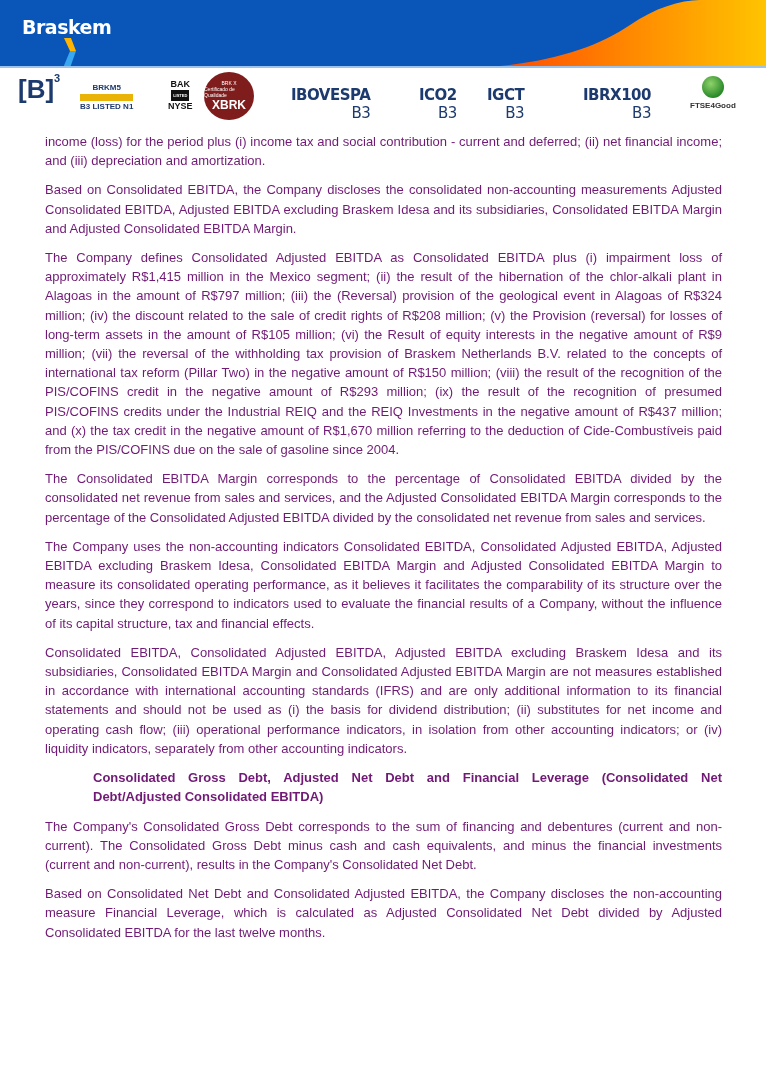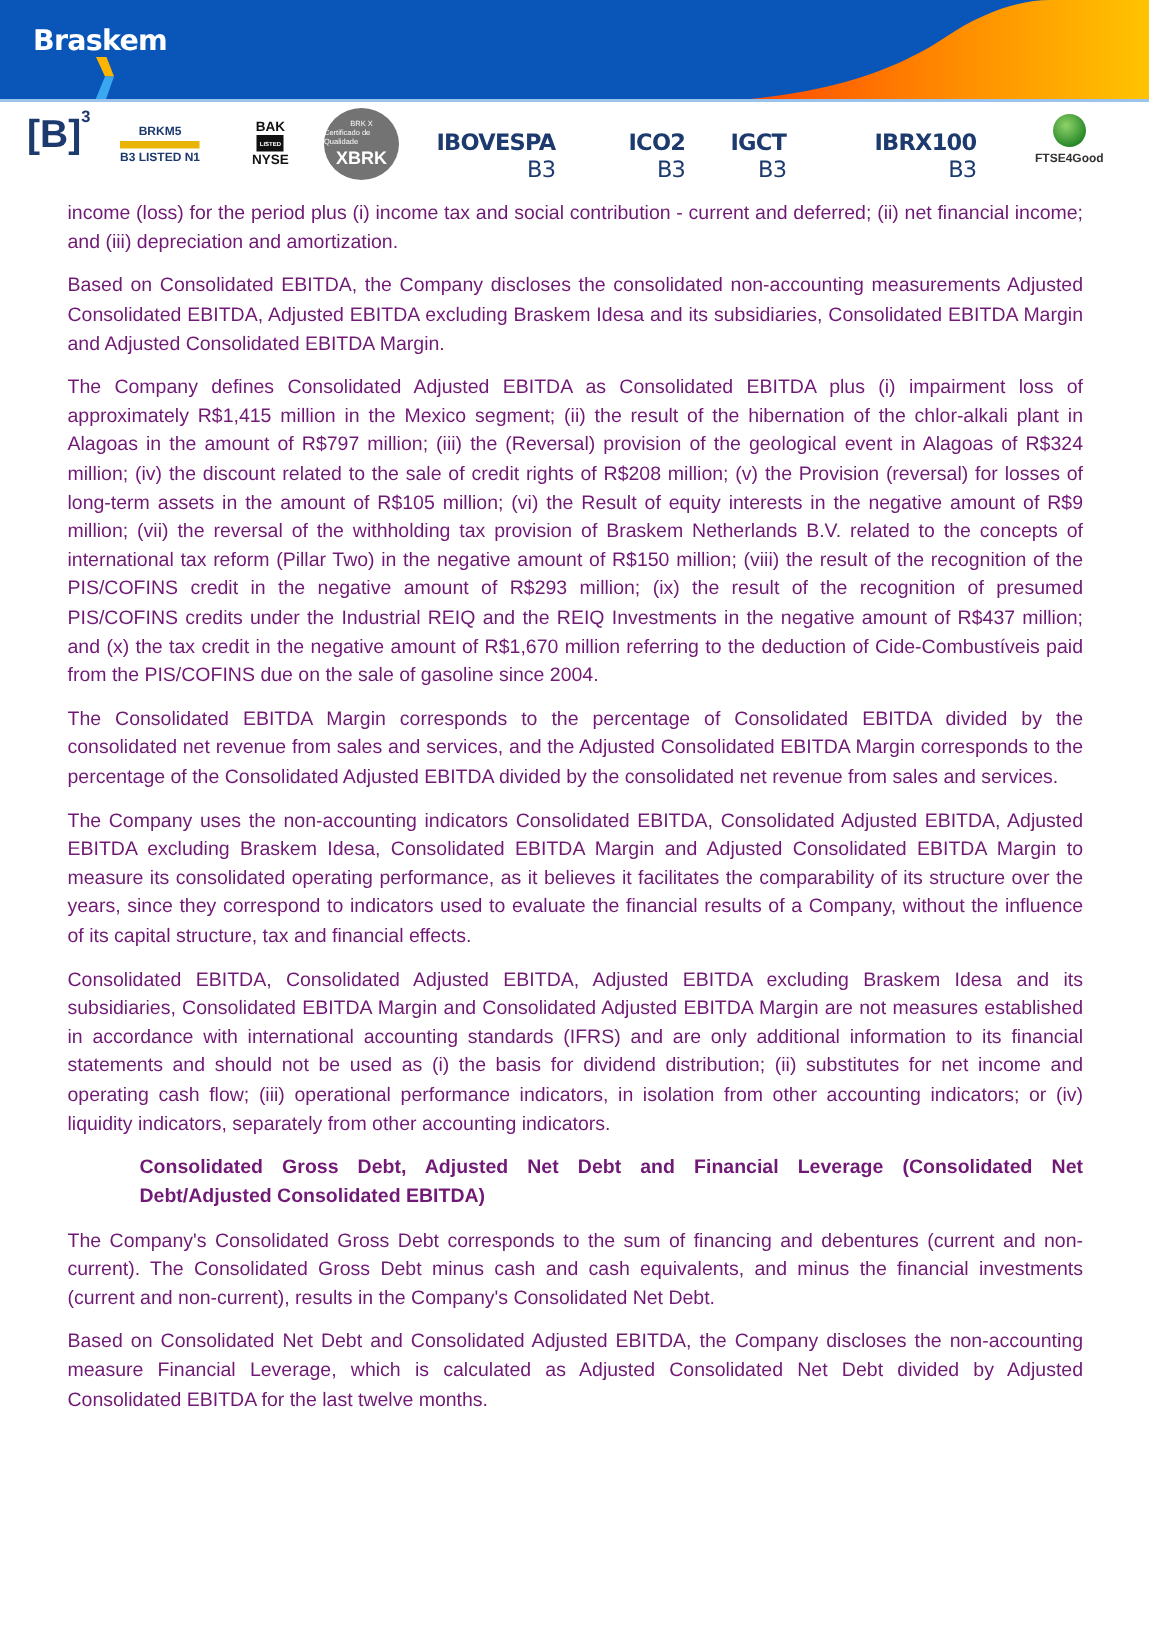--- a/index.html
+++ b/index.html
@@ -10,24 +10,24 @@
   .brand { position:absolute; left:22px; top:16px; display:flex; align-items:center;flex-direction:column; }
   .brand-text { color:#fff; font-family:"DejaVu Sans", sans-serif; font-size:19px; font-weight:bold; letter-spacing:-0.5px; }
   .brand-mark { margin-left:4px; }
   .banner-line { position:absolute; left:0; top:66px; width:766px; height:2px; background:#9cc3ec; }
 
   .logos { position:absolute; left:0; top:68px; width:766px; height:56px; }
   .logo { position:absolute; display:flex; flex-direction:column; align-items:center; justify-content:center; color:#1d3a6e; }
   .b3 { left:18px; top:6px; font-family:Liberation Sans, sans-serif; font-weight:bold; font-size:26px; color:#1d3a6e; }
   .b3 sup { font-size:11px; vertical-align:top; position:relative; top:-2px; }
   .brkm { left:80px; top:14px; font-size:8px; font-weight:bold; line-height:11px; }
-  .brkm .top { border-bottom:5px solid #eab308; padding:0 12px 1px; }
+  .brkm .top { border-bottom:7px solid #eab308; padding:0 12px 1px; }
   .bak { left:168px; top:12px; color:#111; font-size:9px; font-weight:bold; line-height:9px; }
   .bak .listed { background:#111; color:#fff; font-size:4px; padding:1px 2px; margin:1px 0; }
-  .xbrk { left:216px; top:4px; width:50px; height:48px; border-radius:50%; background:#737373; color:#fff;
+  .xbrk { left:204px; top:4px; width:50px; height:48px; border-radius:50%; background:#7f1d1d; color:#fff;
           font-size:12px; font-weight:bold; }
   .xbrk .small { font-size:5px; font-weight:normal; }
   .idx { top:18px; font-family:"DejaVu Sans", sans-serif; font-size:15px; font-weight:bold; flex-direction:column; letter-spacing:-0.5px;align-items:flex-end; }
   .idx .suffix { font-weight:normal; margin-left:1px; }
   .ibov { left:291px; } .ico2 { left:419px; } .igct { left:487px; } .ibrx { left:583px; }
   .ftse { left:690px; top:8px; font-size:8px; font-weight:bold; color:#333; }
   .globe { width:22px; height:22px; border-radius:50%; background:radial-gradient(circle at 40% 35%, #8fd36a, #2a8a2a 70%, #1b5e20); margin-bottom:3px; }
 
   .content { position:absolute; left:45px; top:132px; width:677px; font-family:"Liberation Sans", sans-serif;
              font-size:13px; line-height:19.2px; color:#701a75; text-align:justify; }

